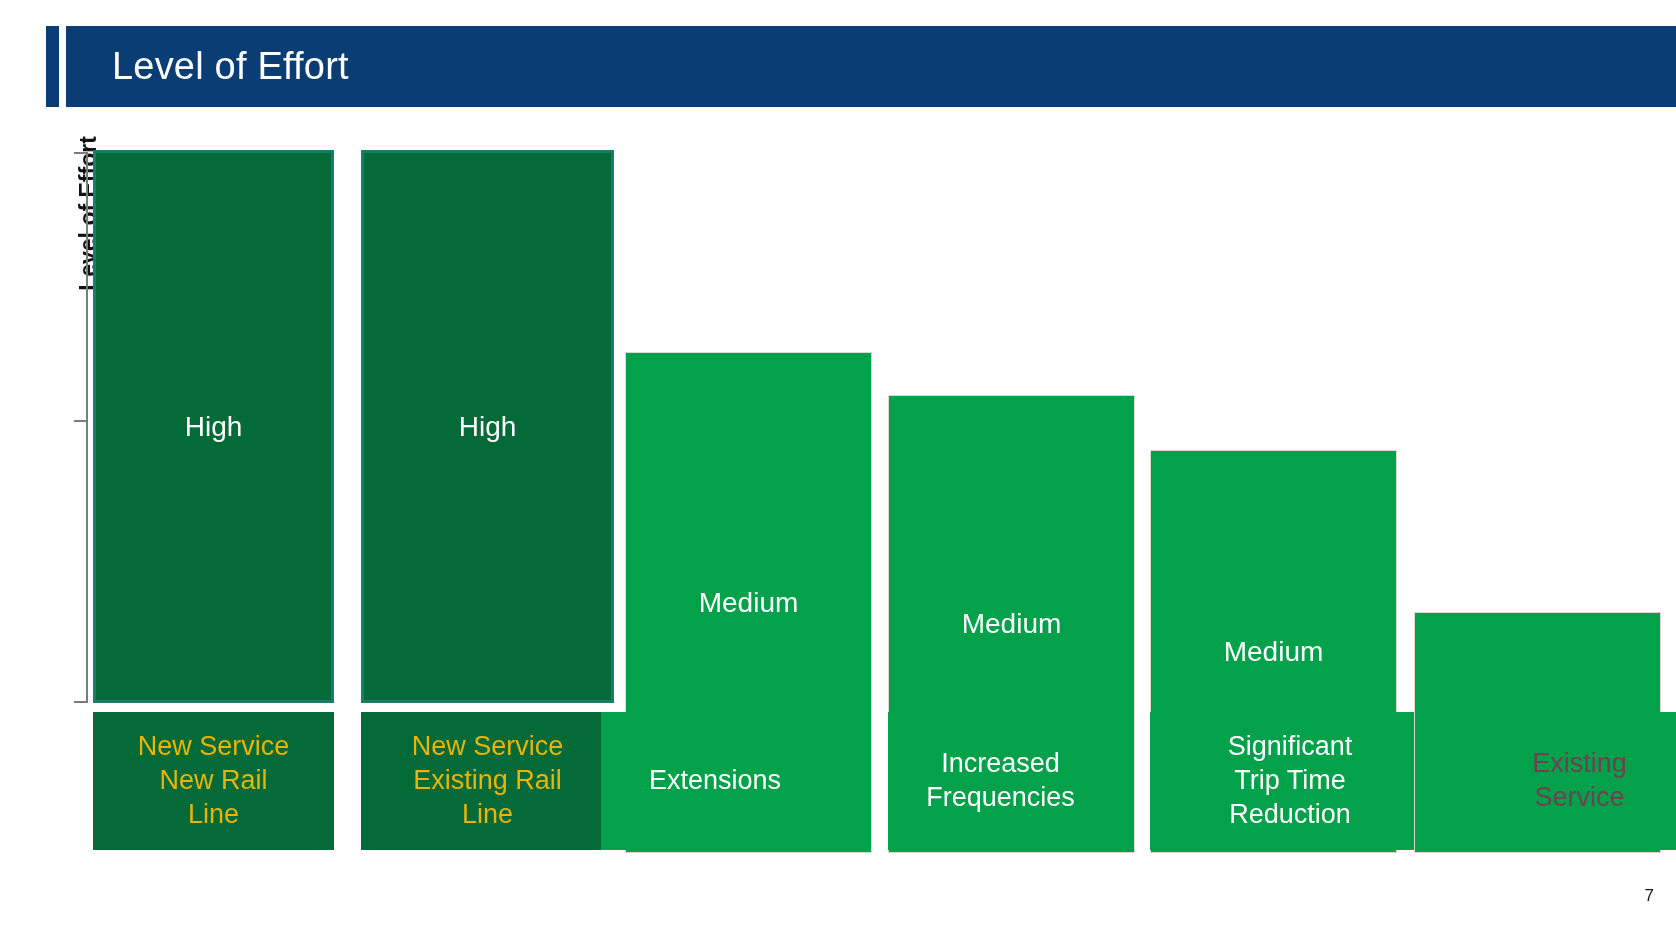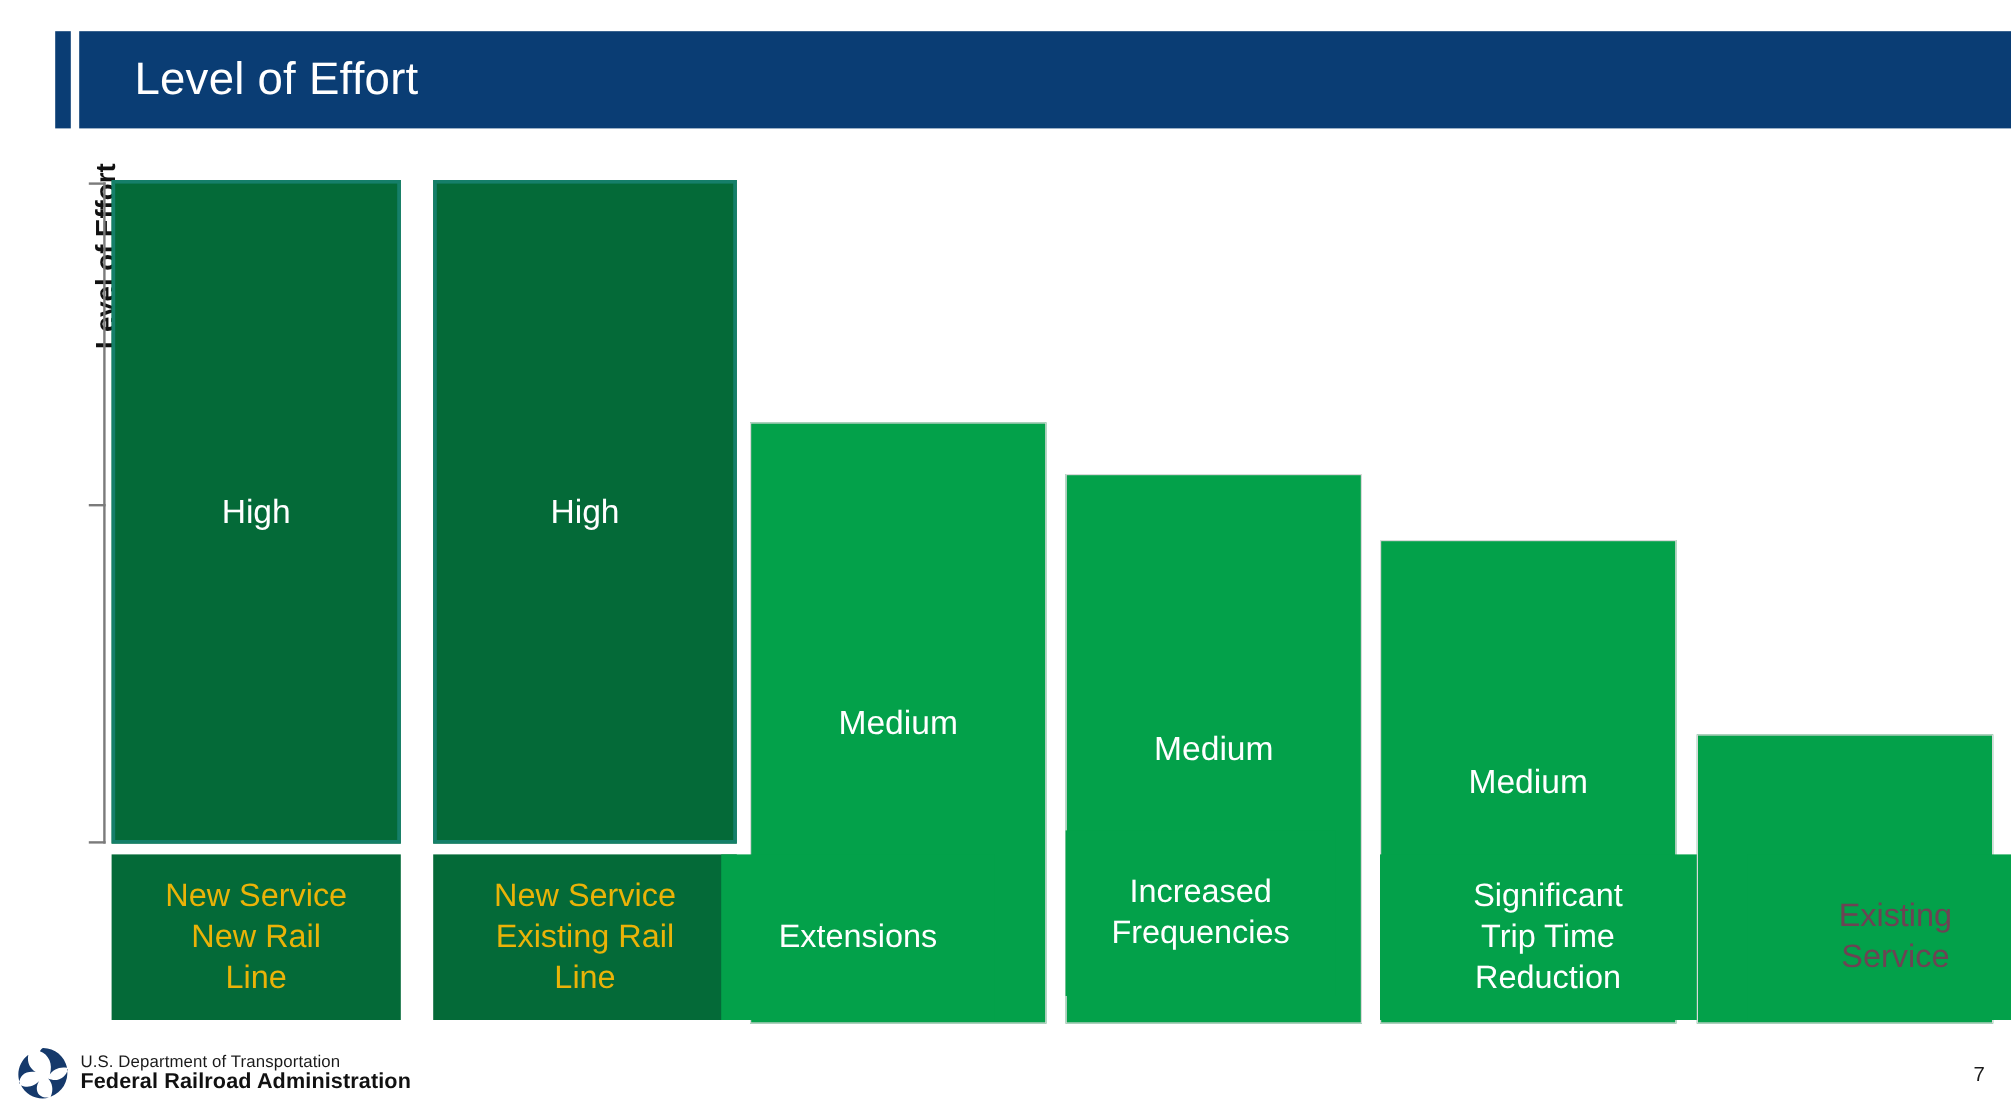--- a/index.html
+++ b/index.html
@@ -173,47 +173,32 @@
       </div>
       <div class="bar medium" style="left: 625px; top: 352px; width: 247px; height: 501px;">
         <span>Medium</span>
       </div>
       <div class="cat medium" style="left: 601px; top: 712px; width: 228px; height: 138px;">
         <span>Extensions</span>
       </div>
       <div class="bar medium" style="left: 888px; top: 395px; width: 247px; height: 458px;">
         <span>Medium</span>
       </div>
-      <div class="cat medium" style="left: 888px; top: 692px; width: 225px; height: 138px;">
+      <div class="cat medium" style="left: 888px; top: 712px; width: 225px; height: 138px;">
         <span>Increased<br>Frequencies</span>
       </div>
       <div class="bar medium" style="left: 1150px; top: 450px; width: 247px; height: 403px;">
         <span>Medium</span>
       </div>
       <div class="cat medium" style="left: 1150px; top: 712px; width: 280px; height: 138px;">
         <span>Significant<br>Trip Time<br>Reduction</span>
       </div>
       <div class="bar low" style="left: 1414px; top: 612px; width: 247px; height: 241px;">
         <span>Low</span>
       </div>
       <div class="cat low" style="left: 1414px; top: 712px; width: 247px; height: 138px;">
         <span>Existing<br>Service</span>
       </div>
     </div>
 
-  <div class="footer-logo">
-    <svg class="dot-seal" viewBox="0 0 64 64">
-      <circle cx="32" cy="32" r="31" fill="#ffffff"></circle>
-      <path d="M32 1 A31 31 0 0 1 32 63 A31 31 0 0 1 32 1 Z" fill="none"></path>
-      <path d="M32 2 C46 2 58 12 61 26 C52 24 44 28 40 34 C44 22 39 10 28 6 C29.3 3.8 30.6 2 32 2 Z" fill="#15396B"></path>
-      <path d="M61 28 C63 42 55 56 41 61 C45 53 43 44 38 39 C49 44 60 38 62 27 Z" fill="#15396B"></path>
-      <path d="M39 62 C26 66 11 59 5 47 C13 51 22 48 27 42 C21 52 25 62 37 62 Z" fill="#15396B"></path>
-      <path d="M4 45 C-1 33 3 18 14 10 C12 19 16 27 23 31 C11 29 3 35 3 45 Z" fill="#15396B"></path>
-      <circle cx="32" cy="32" r="7" fill="#ffffff"></circle>
-    </svg>
-    <div class="logo-text">
-      <div class="logo-line1">U.S. Department of Transportation</div>
-      <div class="logo-line2">Federal Railroad Administration</div>
-    </div>
-  </div>
 
   <div class="page-num">7</div>
 </div>
 
 </body></html>

